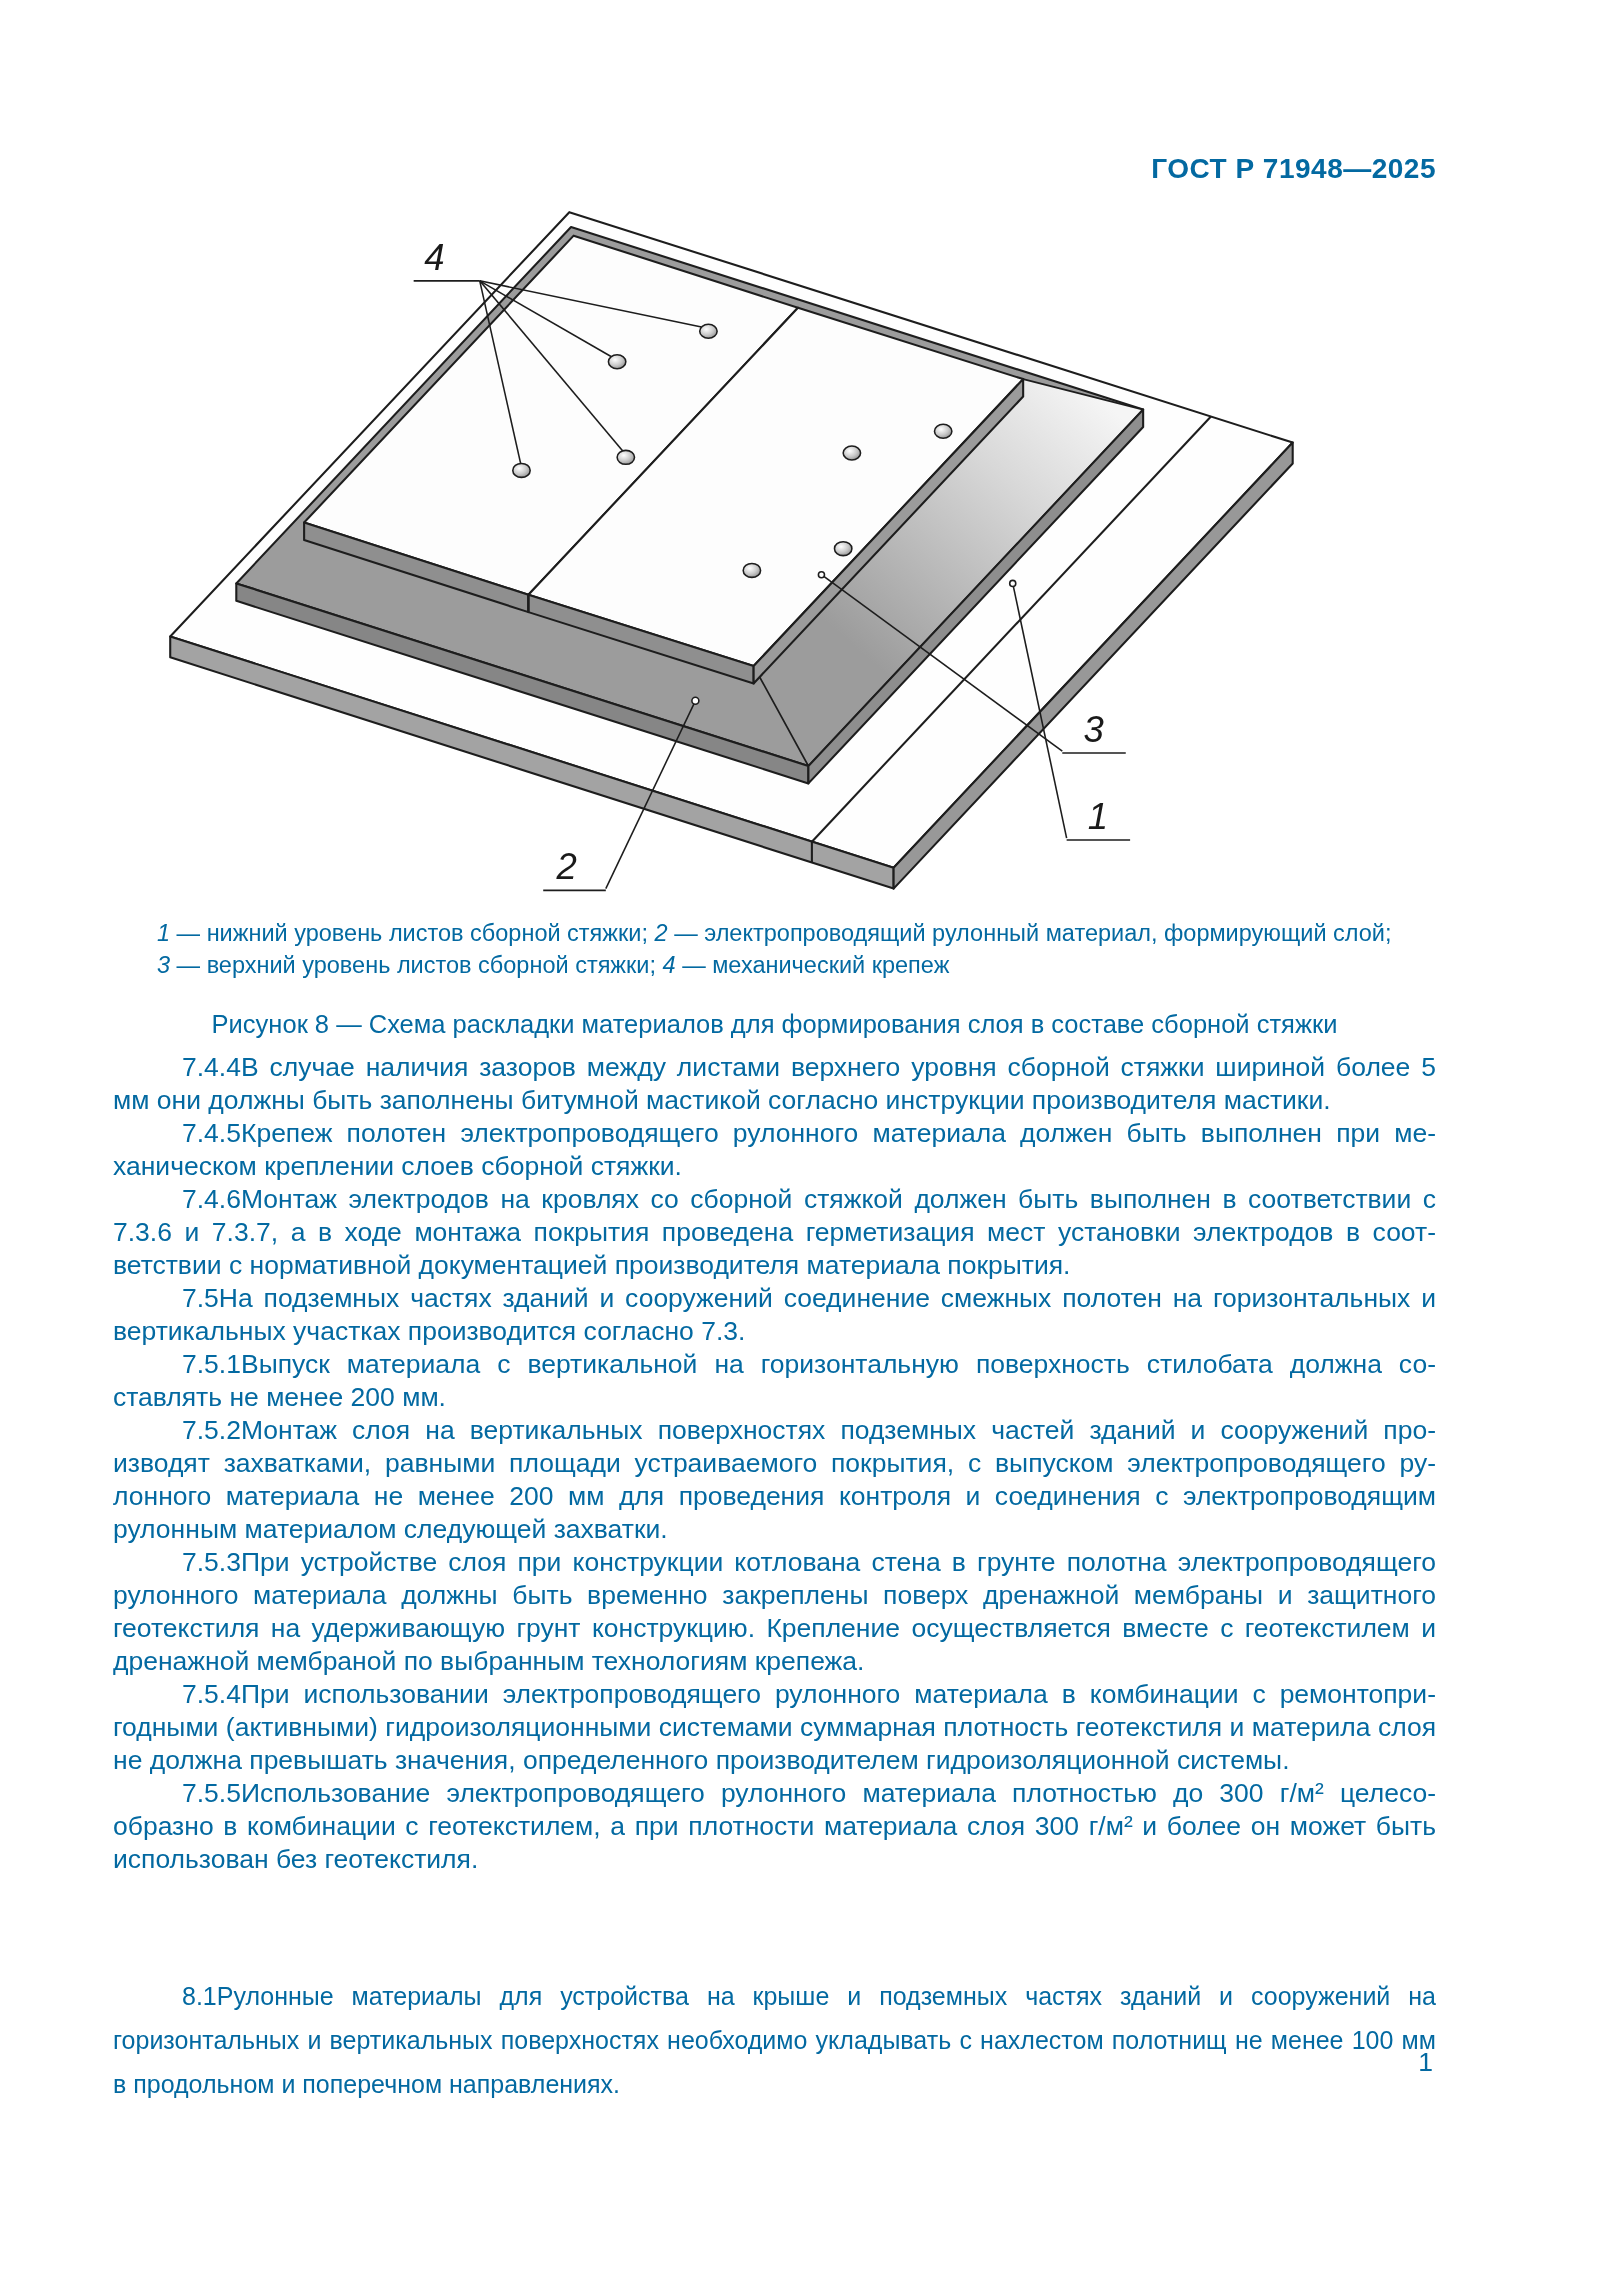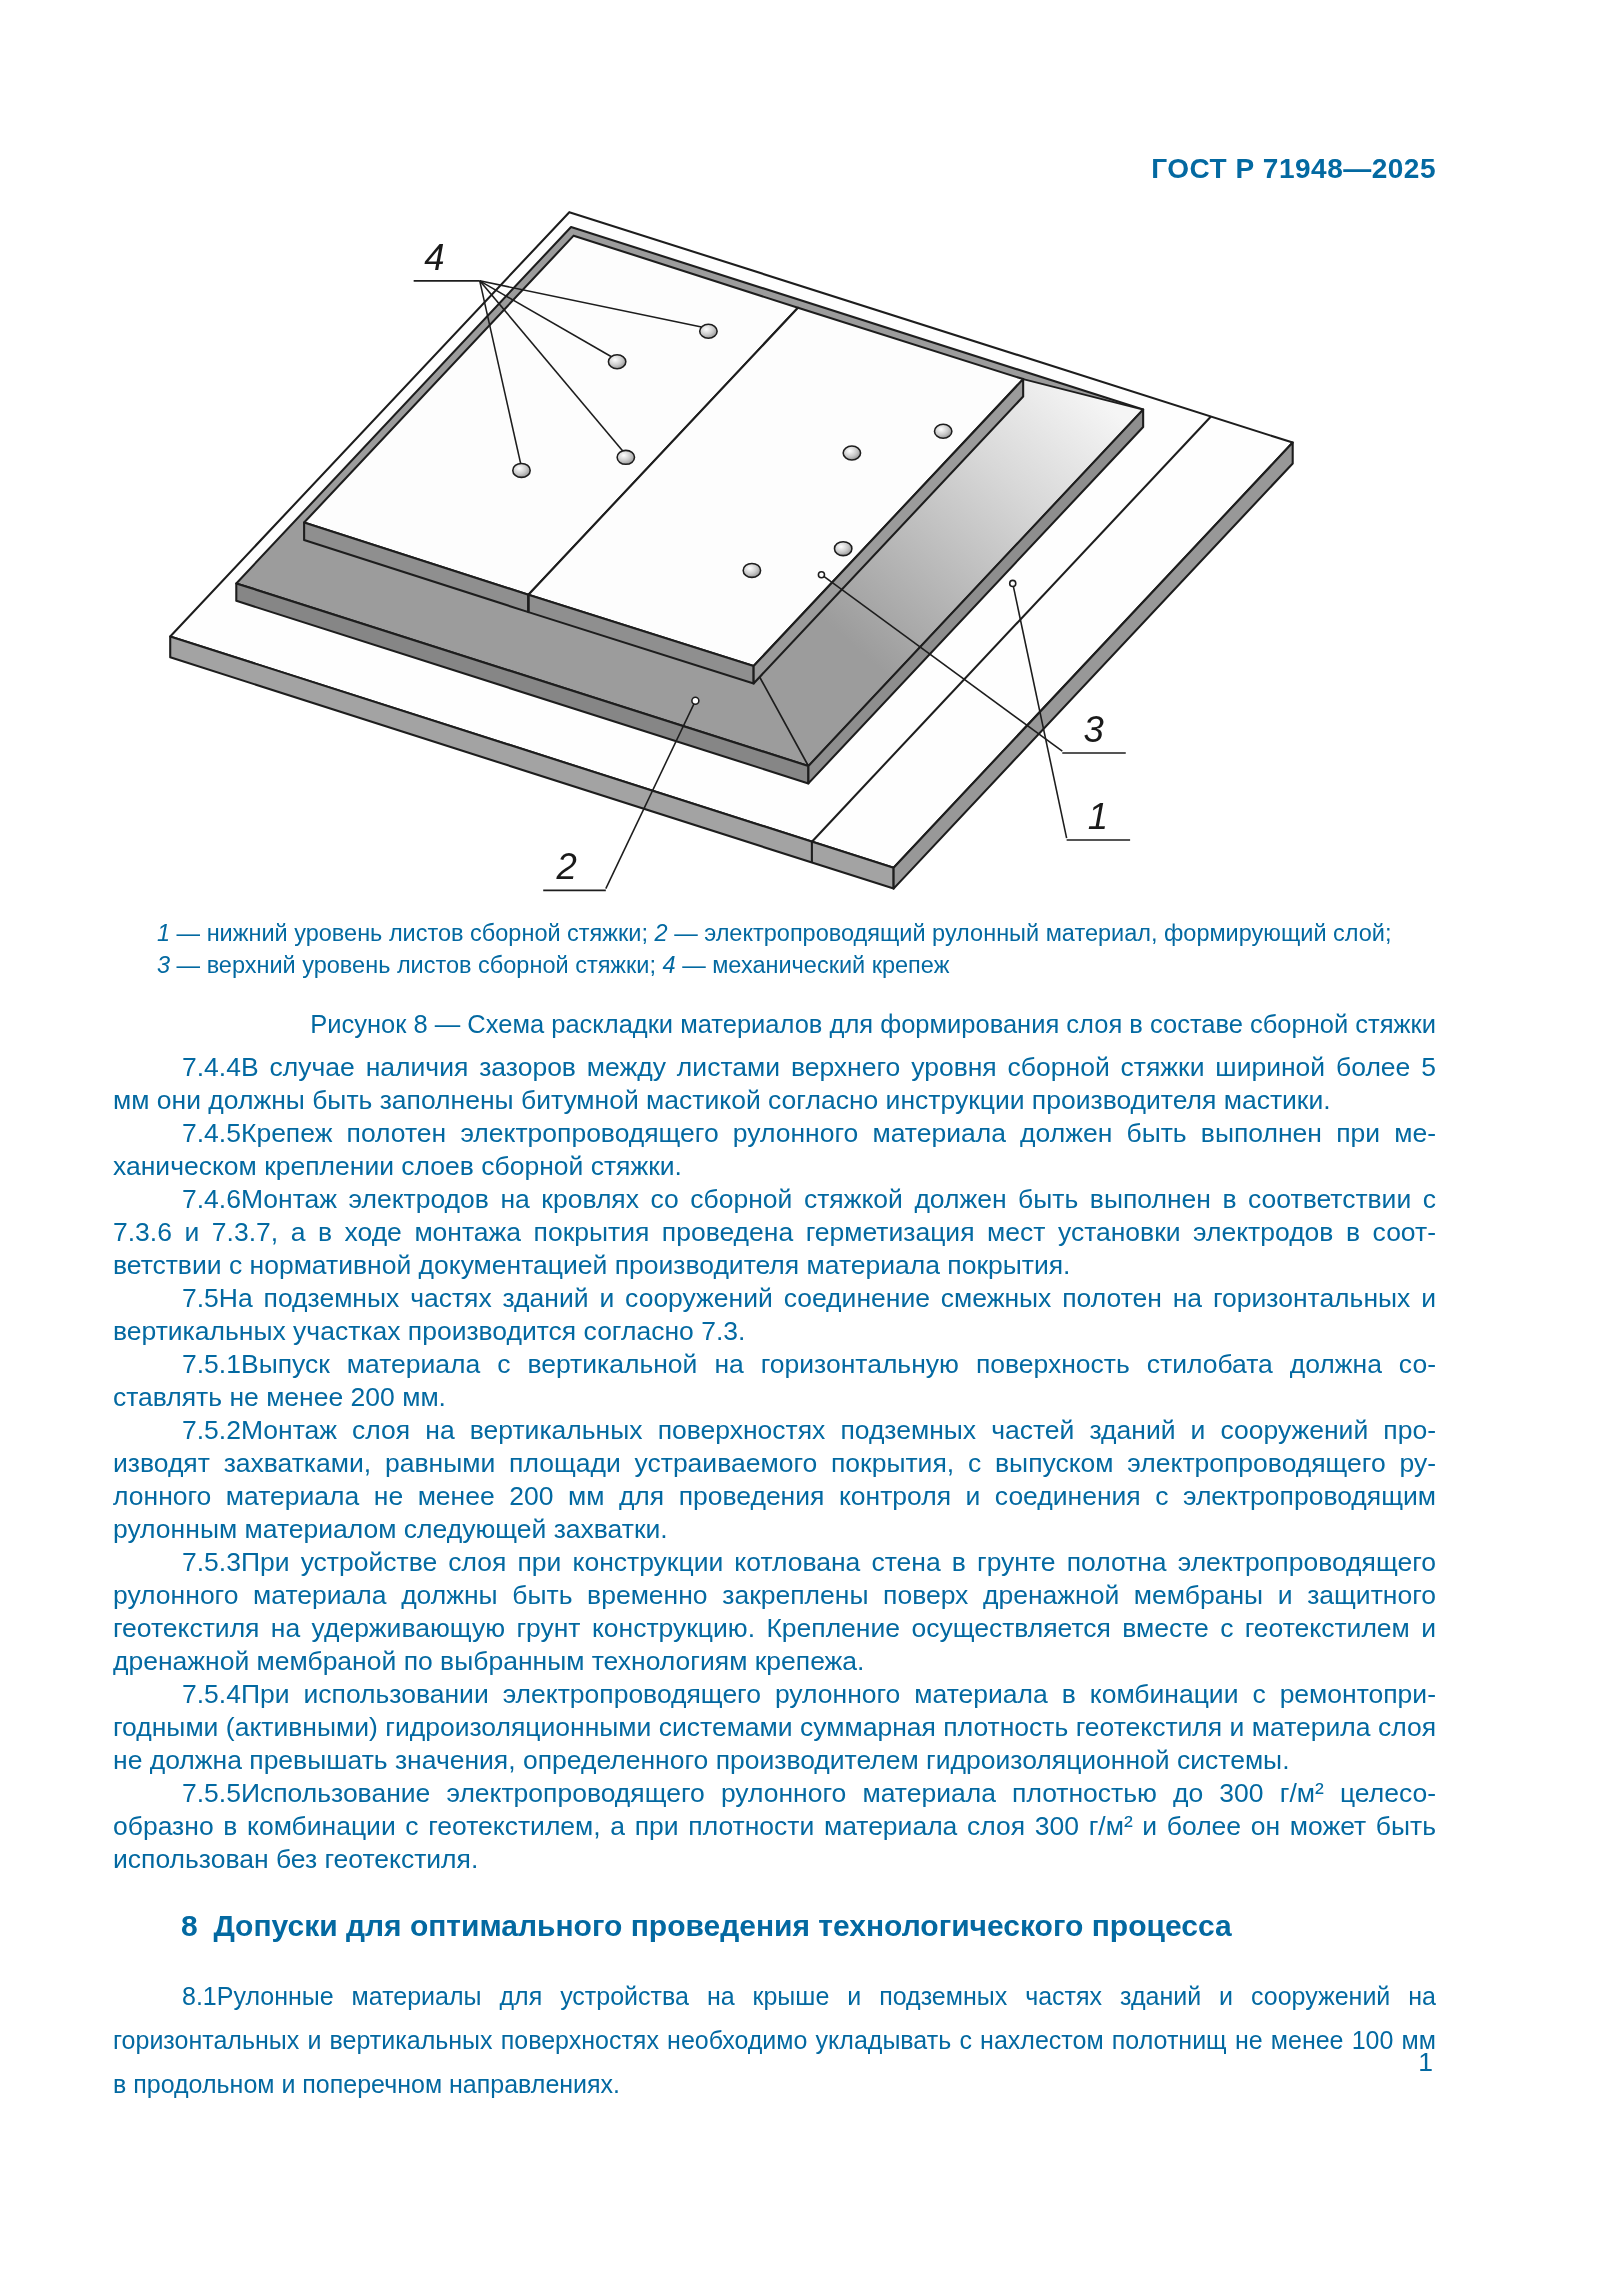--- a/index.html
+++ b/index.html
@@ -30,21 +30,21 @@
     fill:#1a1a1a;
   }
   .caption {
     position:absolute; top:917px; left:157px; right:225px;
     text-align:left;
     font-size:23.5px; line-height:32px;
   }
   .caption i { font-style:italic; }
   .figure-title {
     position:absolute; top:1010px; left:113px; right:185px;
-    text-align:right;
+    text-align:center;
     font-size:25.5px;
   }
   .body-block {
     position:absolute; top:1051px; left:113px; right:185px;
     font-size:26.5px; line-height:33px;
     text-align:justify;
   }
   .body-block p, .section-block p {
     margin:0; padding:0;
     text-indent:69px;
@@ -164,21 +164,20 @@
       <p><span class="p-num">7.4.5</span><span>Крепеж полотен электропроводящего рулонного материала должен быть выполнен при ме­ханическом креплении слоев сборной стяжки.</span></p>
       <p><span class="p-num">7.4.6</span><span>Монтаж электродов на кровлях со сборной стяжкой должен быть выполнен в соответствии с 7.3.6 и 7.3.7, а в ходе монтажа покрытия проведена герметизация мест установки электродов в соот­ветствии с нормативной документацией производителя материала покрытия.</span></p>
       <p><span class="p-num">7.5</span><span>На подземных частях зданий и сооружений соединение смежных полотен на горизонтальных и вертикальных участках производится согласно 7.3.</span></p>
       <p><span class="p-num">7.5.1</span><span>Выпуск материала с вертикальной на горизонтальную поверхность стилобата должна со­ставлять не менее 200 мм.</span></p>
       <p><span class="p-num">7.5.2</span><span>Монтаж слоя на вертикальных поверхностях подземных частей зданий и сооружений про­изводят захватками, равными площади устраиваемого покрытия, с выпуском электропроводящего ру­лонного материала не менее 200 мм для проведения контроля и соединения с электропроводящим рулонным материалом следующей захватки.</span></p>
       <p><span class="p-num">7.5.3</span><span>При устройстве слоя при конструкции котлована стена в грунте полотна электропроводяще­го рулонного материала должны быть временно закреплены поверх дренажной мембраны и защитного геотекстиля на удерживающую грунт конструкцию. Крепление осуществляется вместе с геотекстилем и дренажной мембраной по выбранным технологиям крепежа.</span></p>
       <p><span class="p-num">7.5.4</span><span>При использовании электропроводящего рулонного материала в комбинации с ремонтопри­годными (активными) гидроизоляционными системами суммарная плотность геотекстиля и материла слоя не должна превышать значения, определенного производителем гидроизоляционной системы.</span></p>
       <p><span class="p-num">7.5.5</span><span>Использование электропроводящего рулонного материала плотностью до 300 г/м² целесо­образно в комбинации с геотекстилем, а при плотности материала слоя 300 г/м² и более он может быть использован без геотекстиля.</span></p>
     </div>
 
-  <h2 class="section-heading"><span class="sh-num">8</span><span>Допуски для оптимального проведения технологического процесса</span></h2>
 
   <div class="section-block">
       <p><span class="p-num">8.1</span><span>Рулонные материалы для устройства на крыше и подземных частях зданий и сооружений на горизонтальных и вертикальных поверхностях необходимо укладывать с нахлестом полотнищ не менее 100 мм в продольном и поперечном направлениях.</span></p>
     </div>
 
   <div class="page-number">1</div>
 
 </div>
 
 

